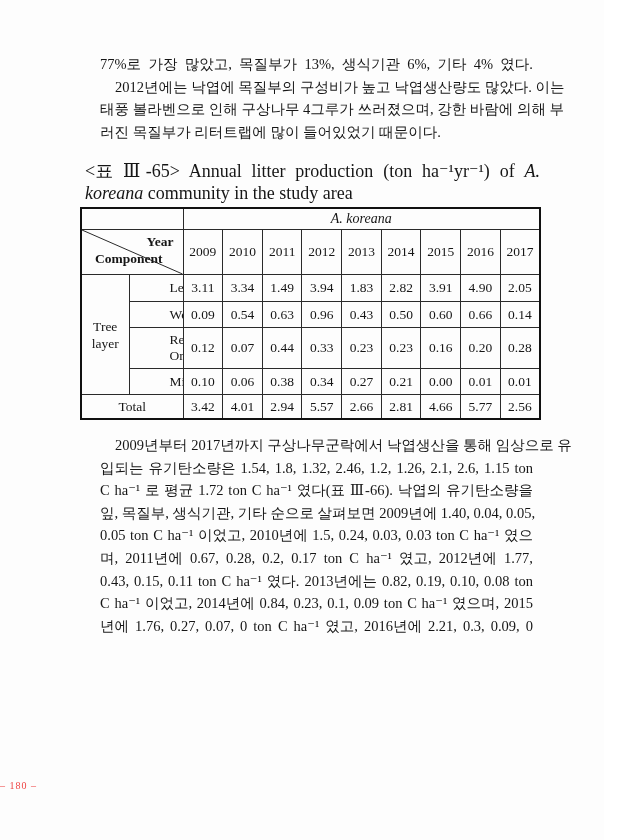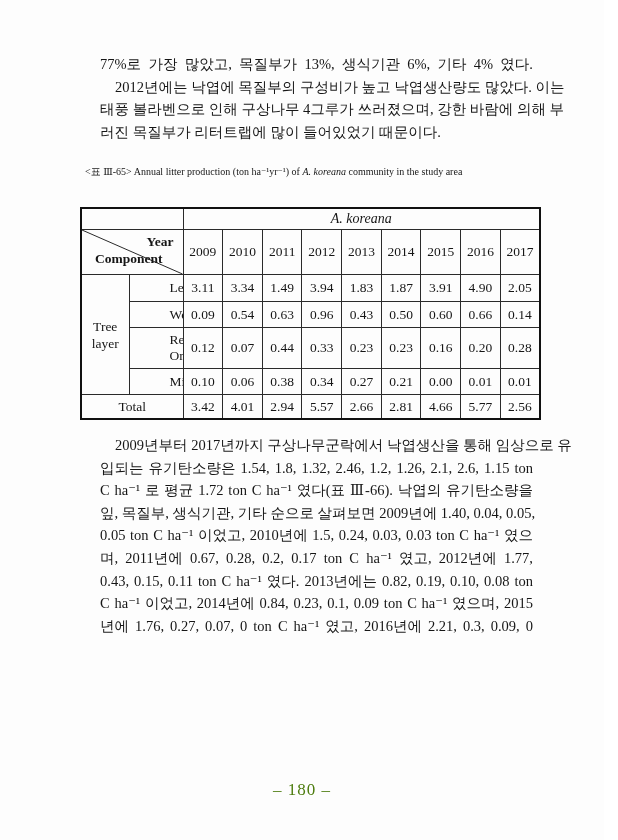--- a/index.html
+++ b/index.html
@@ -23,21 +23,21 @@
     text-align: justify;
     text-align-last: justify;
   }
   .line.end { text-align-last: left; }
   .line.indent { text-indent: 15px; }
 
   
   .caption {
     position: absolute;
     left: 85px; top: 161px; width: 455px;
-    font-size: 10px; line-height: 21.5px;
+    font-size: 18px; line-height: 21.5px;
     text-align: justify;
   }
   .caption .it { font-style: italic; }
 
   
   table.litter {
     position: absolute;
     left: 80px; top: 207px;
     width: 461px;
     border-collapse: collapse;
@@ -66,23 +66,23 @@
 
   td.diag { position: relative; font-weight: bold; }
   td.diag svg { position: absolute; left: 0; top: 0; width: 100%; height: 100%; display: block; }
   td.diag .corner-year { position: absolute; top: 4px; right: 9px; }
   td.diag .corner-comp { position: absolute; bottom: 7px; left: 7px; margin-left: 6px; }
 
   
   .page-number {
     position: absolute;
     left: 0; right: 0; top: 780px;
-    text-align: center;
-    font-size: 17px;
-    color: #4d7c0f;
+    text-align: left;
+    font-size: 10px;
+    color: #ef4444;
     letter-spacing: 1px;
   }
 </style>
 </head>
 <body>
 
 <div class="page">
 
   <div class="para para1">
     <div class="line">77%로 가장 많았고, 목질부가 13%, 생식기관 6%, 기타 4% 였다.</div>
@@ -133,21 +133,21 @@
         <td>2017</td>
       </tr>
       <tr class="r-leaf">
         <td rowspan="4" class="rowgroup">Tree layer</td>
         <td class="complabel">Leaf</td>
         <td>3.11</td>
         <td>3.34</td>
         <td>1.49</td>
         <td>3.94</td>
         <td>1.83</td>
-        <td>1.87</td>
+        <td>2.82</td>
         <td>3.91</td>
         <td>4.90</td>
         <td>2.05</td>
       </tr>
       <tr class="r-wood">
         <td class="complabel">Wood</td>
         <td>0.09</td>
         <td>0.54</td>
         <td>0.63</td>
         <td>0.96</td>

